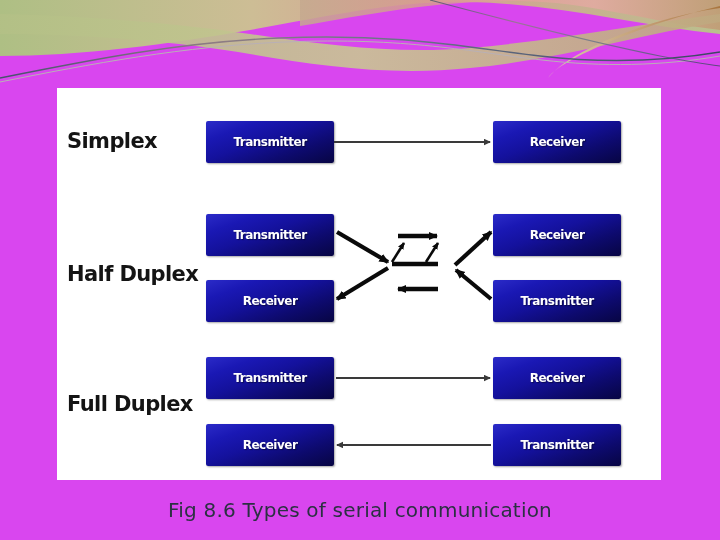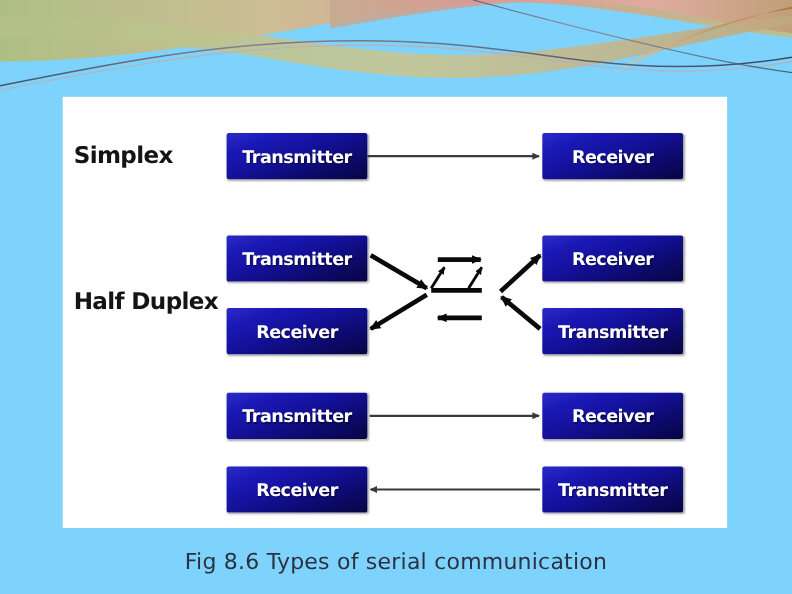--- a/index.html
+++ b/index.html
@@ -11,21 +11,21 @@
     height: 540px;
     overflow: hidden;
     background: #ffffff;
     font-family: "Liberation Sans", sans-serif;
   }
 
   #slide {
     position: relative;
     width: 720px;
     height: 540px;
-    background: #7dd3fc;
+    background: #d946ef;
   }
 
   
   #header-decoration {
     position: absolute;
     left: 0;
     top: 0;
     width: 720px;
     height: 95px;
     overflow: hidden;
@@ -75,21 +75,21 @@
         #0d0a6e 72%,
         #070543 100%);
     box-shadow: 1px 1px 2px rgba(0,0,0,0.35);
     display: flex;
     align-items: center;
     justify-content: center;
   }
   .node-box > span {
     font-family: "DejaVu Sans", sans-serif;
     font-weight: bold;
-    font-size: 16px;
+    font-size: 12px;
     letter-spacing: -0.5px;
     color: #ffffff;
     text-shadow: 1px 1px 1px rgba(0,0,0,0.45);
     white-space: nowrap;
   }
 
   .arrow-layer {
     position: absolute;
     left: 0;
     top: 0;
@@ -169,20 +169,21 @@
   </div>
 
   <div id="content-panel"></div>
 
   <div id="diagram">
 
     <div class="row-label" style="left:67px; top:129px;">Simplex</div>
 
     <div class="row-label" style="left:67px; top:262px;">Half Duplex</div>
 
+    <div class="row-label" style="left:67px; top:392px;">Full Duplex</div>
 
     <div class="node-box" style="left:206px; top:121px;">
       <span>Transmitter</span>
     </div>
     <div class="node-box" style="left:493px; top:121px;">
       <span>Receiver</span>
     </div>
 
     <div class="node-box" style="left:206px; top:214px;">
       <span>Transmitter</span>

